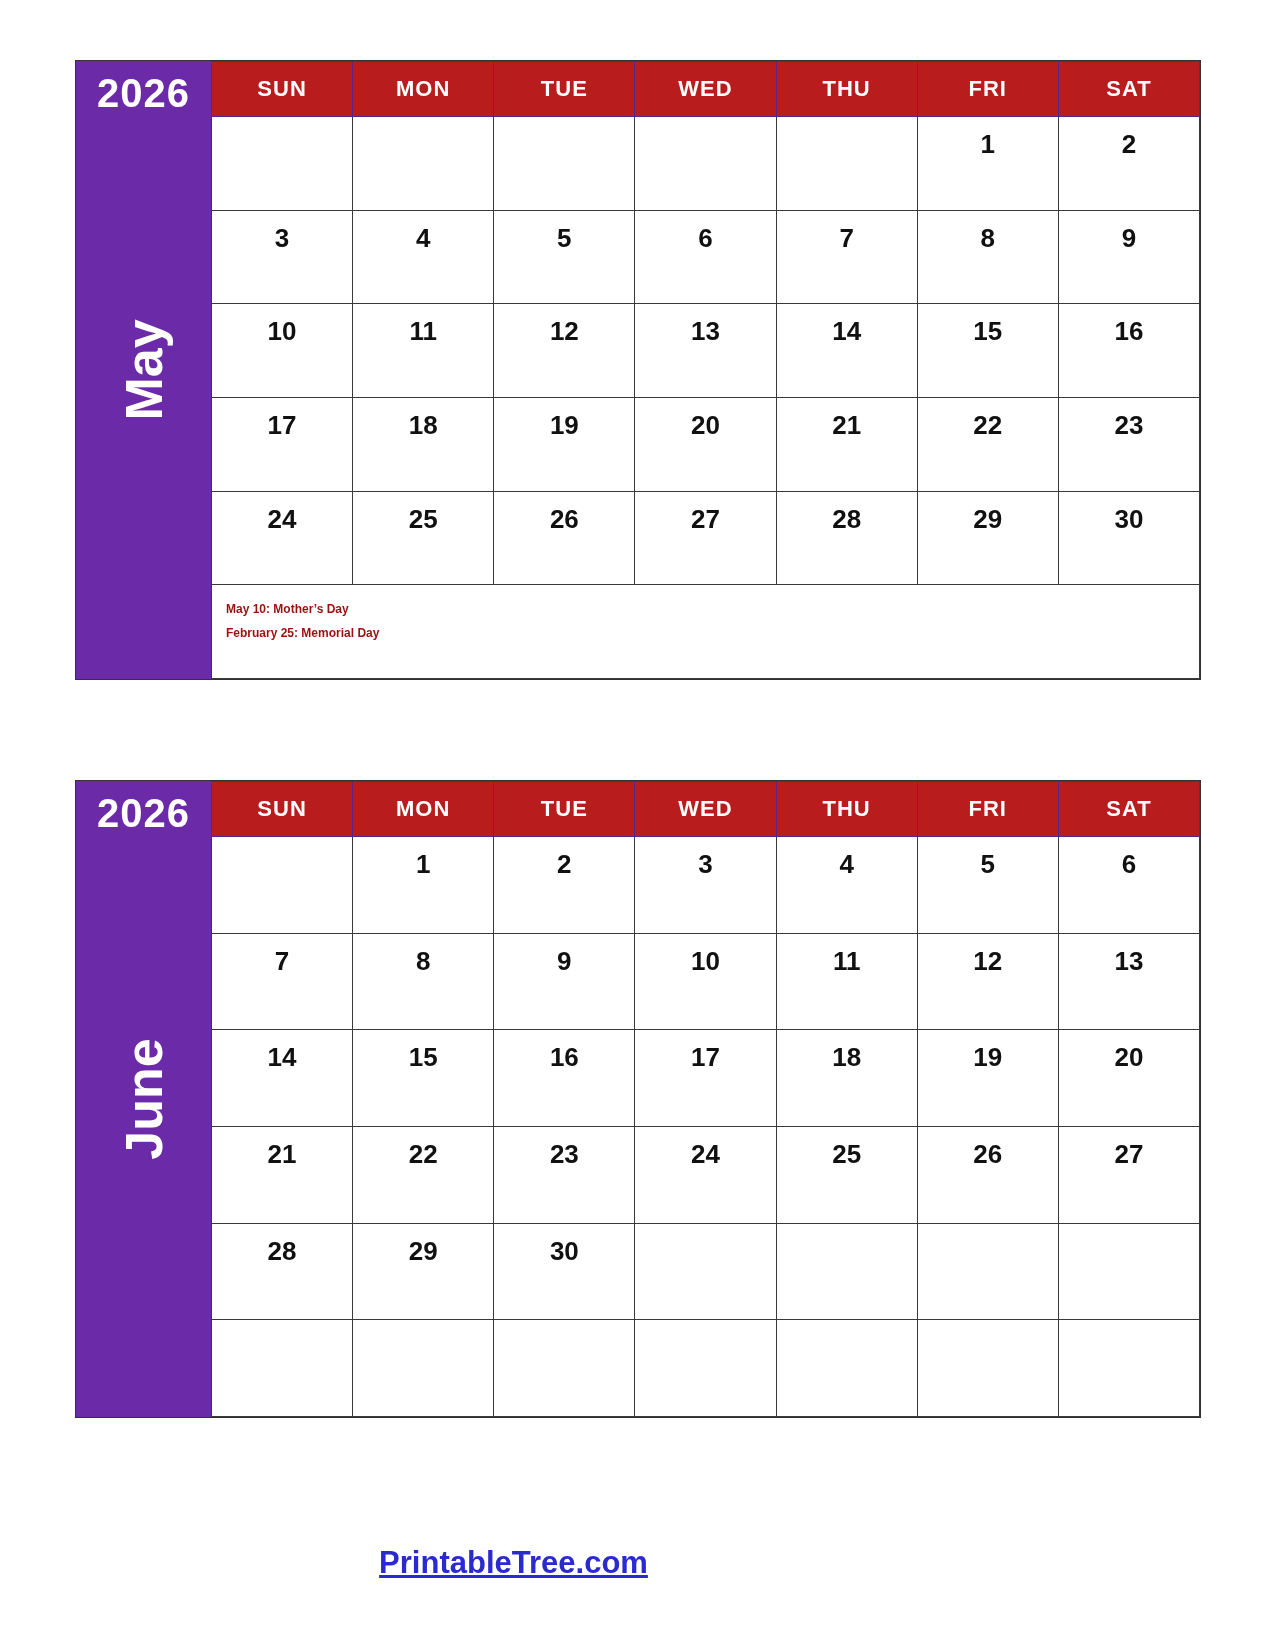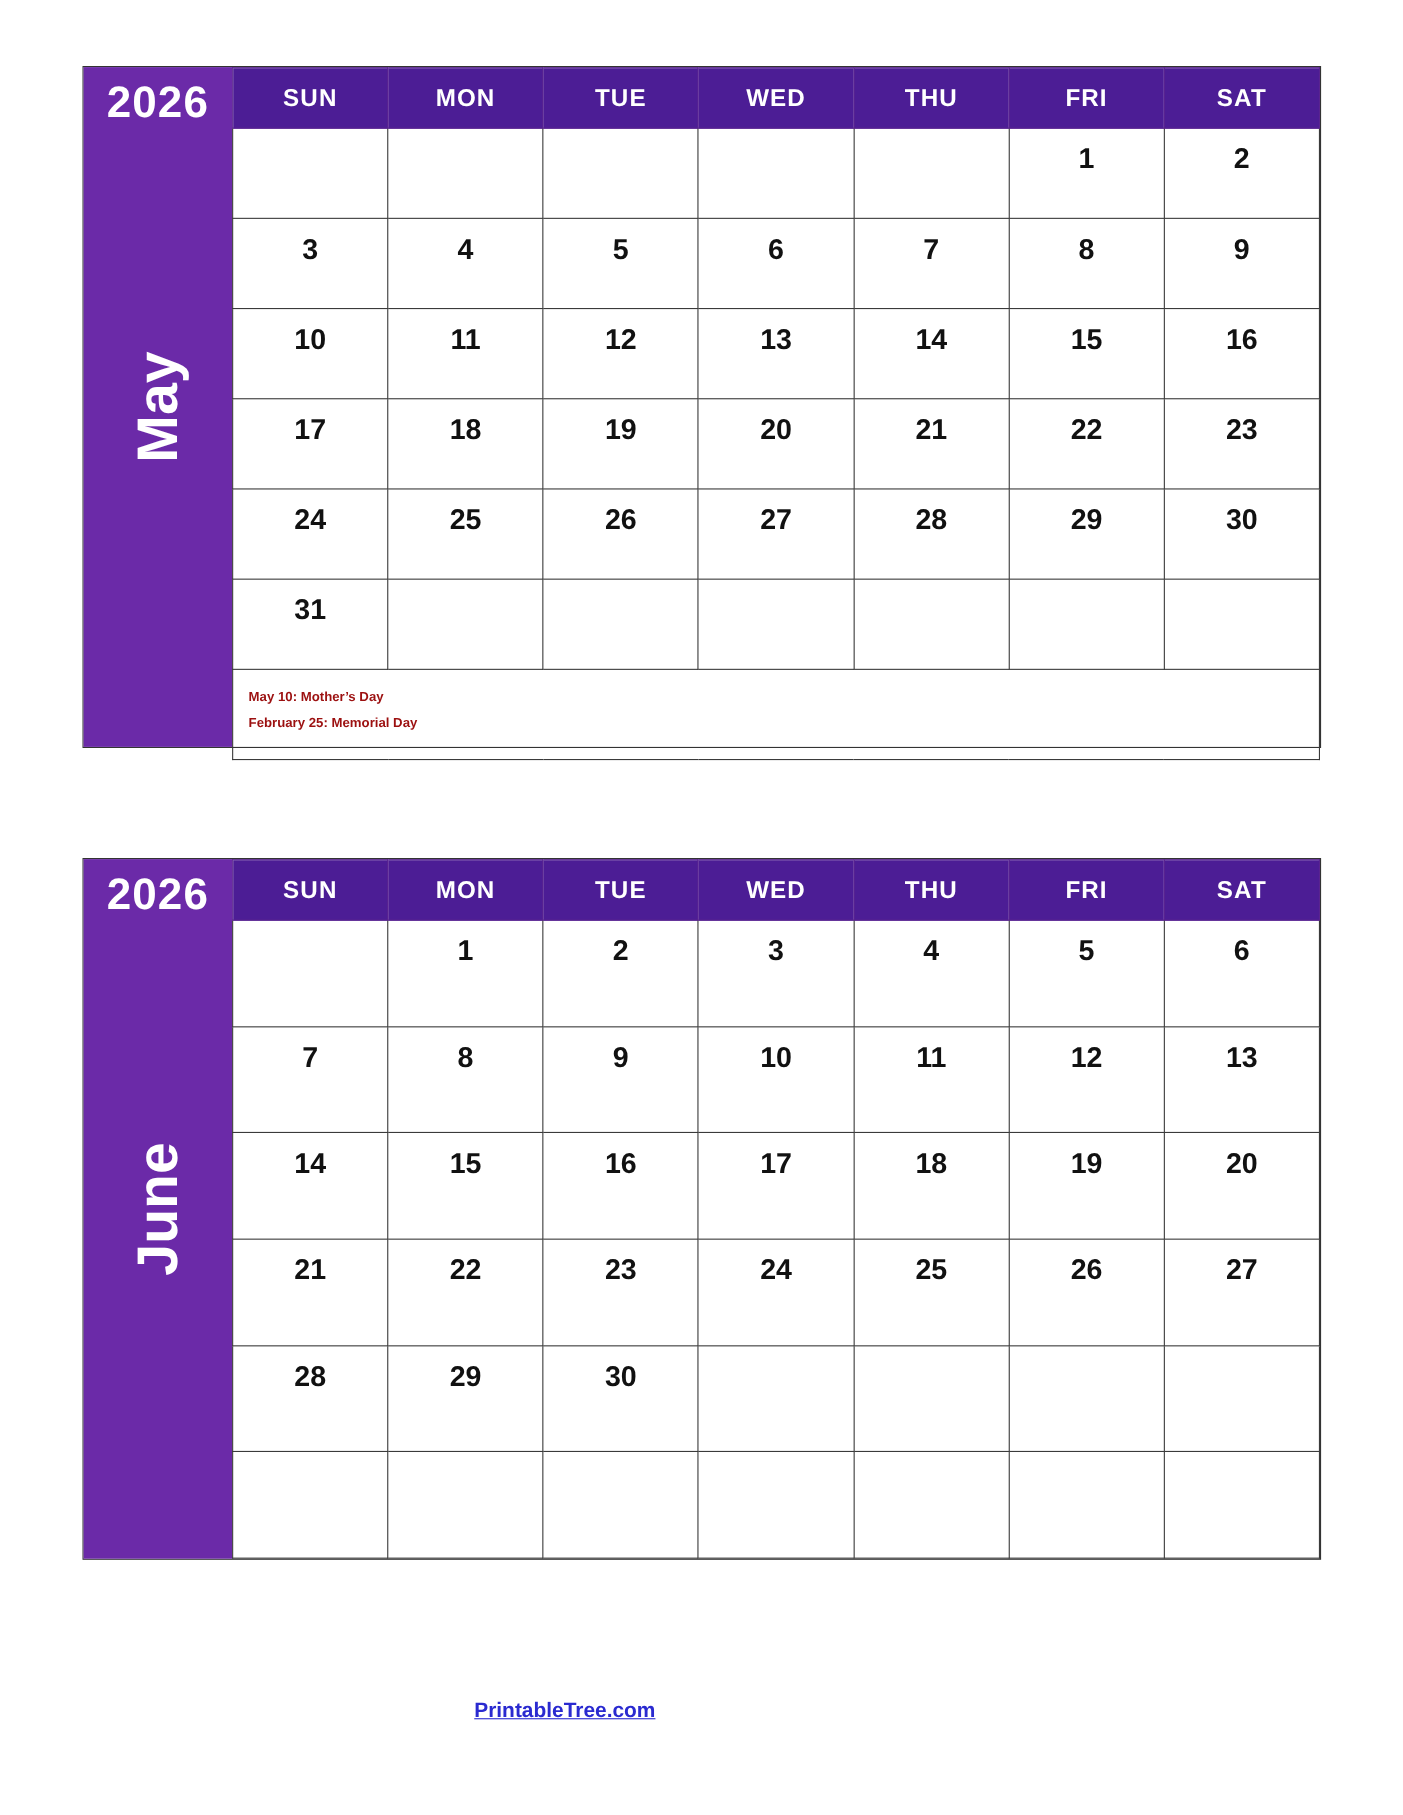--- a/index.html
+++ b/index.html
@@ -76,21 +76,21 @@
     right: 0;
     bottom: 0;
   }
   table.cal {
     width: 100%;
     height: 100%;
     border-collapse: collapse;
     table-layout: fixed;
   }
   table.cal th {
-    background: #4c1d95;
+    background: #b91c1c;
     color: #ffffff;
     font-size: 22px;
     font-weight: bold;
     letter-spacing: 1px;
     height: 52px;
     border: 1px solid #5a2490;
     text-align: center;
     vertical-align: middle;
   }
   table.cal td {
@@ -126,21 +126,21 @@
 
   .footer {
     position: absolute;
     left: 0;
     right: 0;
     top: 1545px;
     text-align: center;
   }
   .footer a {
     color: #2a2ad0;
-    font-size: 19px;
+    font-size: 31px;
     font-weight: bold;
     text-decoration: underline;
     font-family: "Liberation Sans", sans-serif;
   }
 </style>
 </head>
 <body>
 
 <div class="page">
 
@@ -203,29 +203,20 @@
             </tr>
             <tr>
               <td class="weekend">24</td>
               <td class="holiday">25</td>
               <td class="normal">26</td>
               <td class="normal">27</td>
               <td class="normal">28</td>
               <td class="normal">29</td>
               <td class="weekend">30</td>
             </tr>
-            <tr>
-              <td class="weekend">31</td>
-              <td class="empty"></td>
-              <td class="empty"></td>
-              <td class="empty"></td>
-              <td class="empty"></td>
-              <td class="empty"></td>
-              <td class="empty"></td>
-            </tr>
             <tr class="notes-row">
               <td colspan="7">
                 <div class="notes">
                   <div>May 10: Mother’s Day</div>
                   <div>February 25: Memorial Day</div>
                 </div>
               </td>
             </tr>
           </tbody>
       </table>

